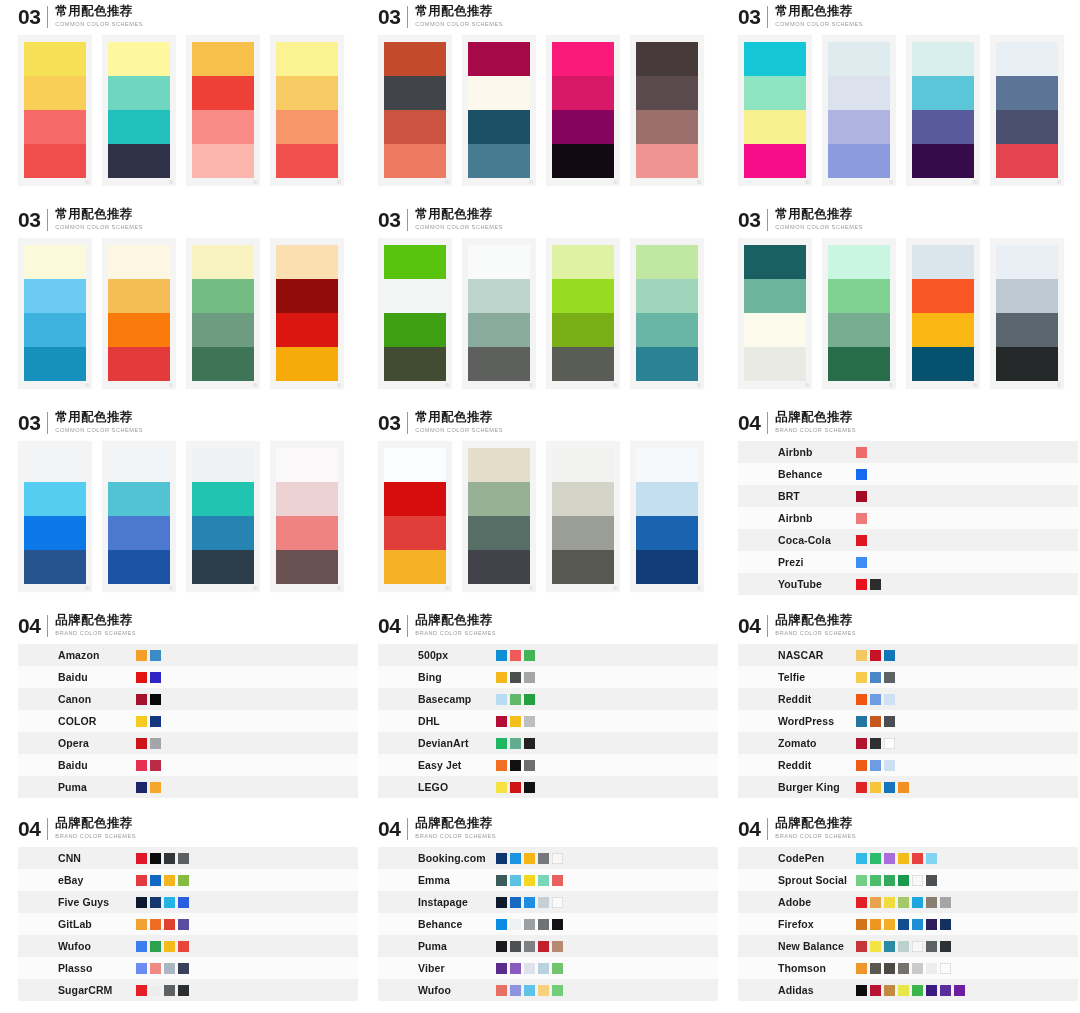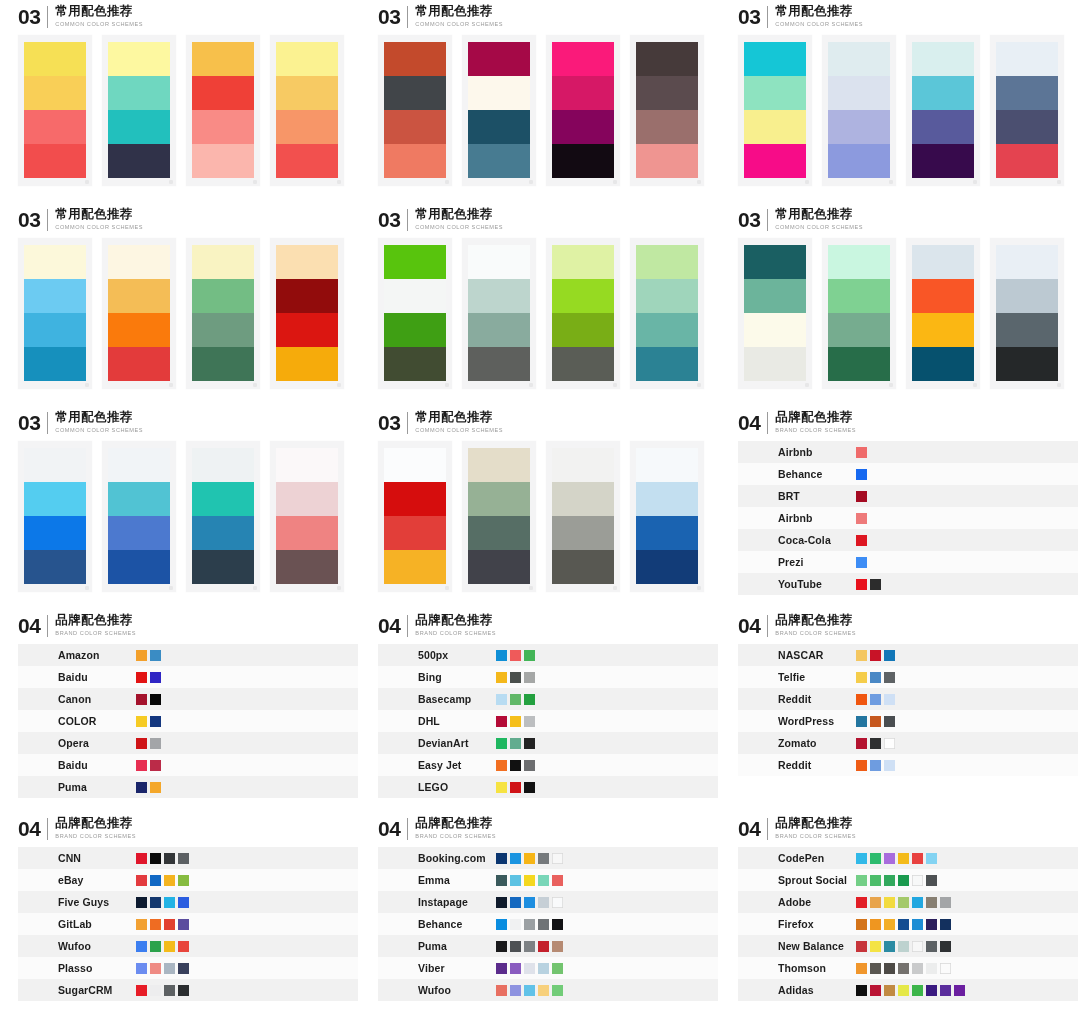--- a/index.html
+++ b/index.html
@@ -629,20 +629,29 @@
           </div>
         </div>
         <div class="brand-row even">
           <div class="brand-name">Reddit</div>
           <div class="sw-wrap">
             <div class="sw" style="background: rgb(239, 92, 21);"></div>
             <div class="sw" style="background: rgb(110, 156, 224);"></div>
             <div class="sw" style="background: rgb(207, 224, 245);"></div>
           </div>
         </div>
+        <div class="brand-row odd">
+          <div class="brand-name">Burger King</div>
+          <div class="sw-wrap">
+            <div class="sw" style="background: rgb(226, 35, 38);"></div>
+            <div class="sw" style="background: rgb(246, 197, 58);"></div>
+            <div class="sw" style="background: rgb(21, 116, 187);"></div>
+            <div class="sw" style="background: rgb(241, 144, 33);"></div>
+          </div>
+        </div>
       </div>
     </div>
     <div class="cell" style="left: 14px; top: 817px; width: 340px;">
       <div class="hdr">
         <div class="hdr-num">04</div>
         <div class="hdr-rule"></div>
         <div class="hdr-txt">
           <div class="hdr-cn">品牌配色推荐</div>
           <div class="hdr-en">BRAND COLOR SCHEMES</div>
         </div>

